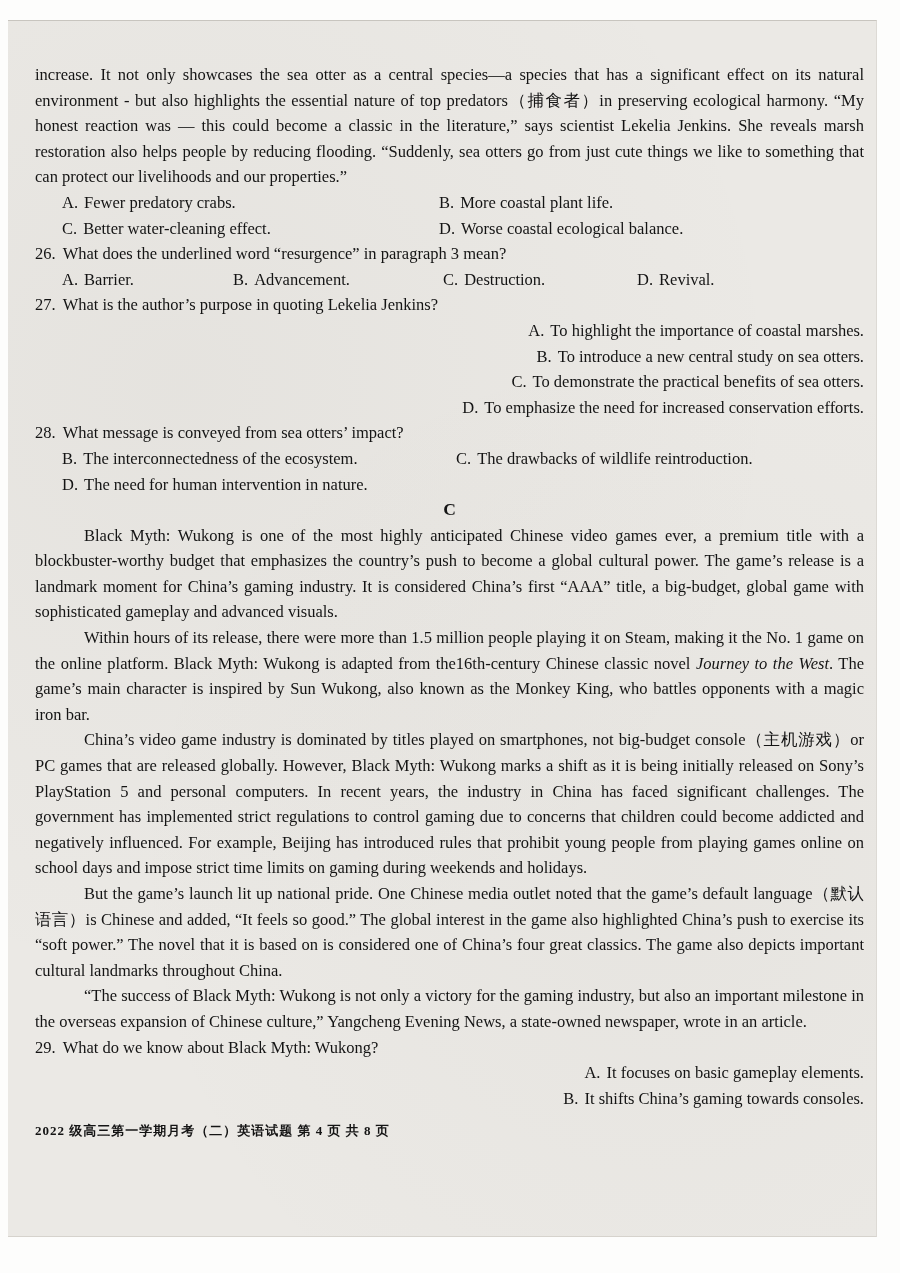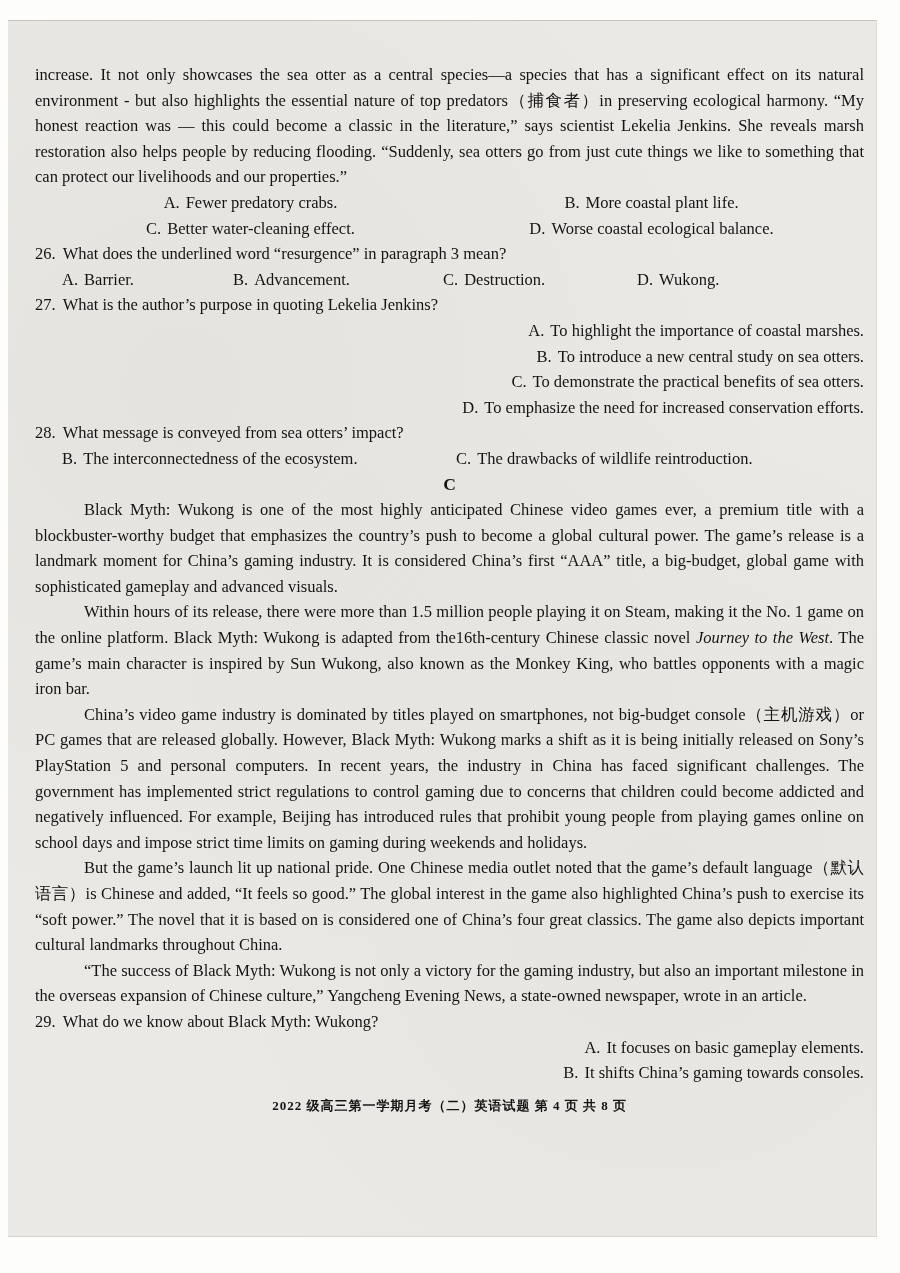--- a/index.html
+++ b/index.html
@@ -29,33 +29,32 @@
     border-right: 1px solid #dddad5;
     padding: 41px 12px 0 27px;
     font-size: 16.5px;
     line-height: 25.6px;
   }
   .para { margin: 0; text-align: justify; }
   .para.indent { text-indent: 49px; }
   .stem { white-space: nowrap; }
   .qnum { margin-right: 7px; }
   .opts { margin-left: 27px; }
-  .grid-q25 { display: grid; grid-template-columns: 377px 1fr; text-align: center; }
+  .grid-q25 { display: grid; grid-template-columns: 377px 1fr; }
   .grid-q26 { display: grid; grid-template-columns: 171px 210px 194px 1fr; }
   .grid-q28 { display: grid; grid-template-columns: 394px 1fr; }
   .opts-stack .opt { display: block; text-align: right; }
   .olabel { margin-right: 6px; }
   .section-heading {
     text-align: center;
     font-weight: bold;
     font-size: 17.5px;
   }
   .italic { font-style: italic; }
   .footer {
-    text-align: center;
     font-size: 13px;
     font-weight: bold;
     margin-top: 7px;
     letter-spacing: 1px;
   }
 </style>
 </head>
 <body>
 
 <div class="canvas">
@@ -71,39 +70,40 @@
         <div class="opt"><span class="olabel">D.</span><span>Worse coastal ecological balance.</span></div>
       </div>
     </div>
 
     <div class="question">
       <div class="stem"><span class="qnum">26.</span><span>What does the underlined word “resurgence” in paragraph 3 mean?</span></div>
       <div class="opts grid-q26">
         <div class="opt"><span class="olabel">A.</span><span>Barrier.</span></div>
         <div class="opt"><span class="olabel">B.</span><span>Advancement.</span></div>
         <div class="opt"><span class="olabel">C.</span><span>Destruction.</span></div>
-        <div class="opt"><span class="olabel">D.</span><span>Wukong.</span></div>
+        <div class="opt"><span class="olabel">D.</span><span>Revival.</span></div>
       </div>
     </div>
 
     <div class="question">
       <div class="stem"><span class="qnum">27.</span><span>What is the author’s purpose in quoting Lekelia Jenkins?</span></div>
       <div class="opts opts-stack">
         <div class="opt"><span class="olabel">A.</span><span>To highlight the importance of coastal marshes.</span></div>
         <div class="opt"><span class="olabel">B.</span><span>To introduce a new central study on sea otters.</span></div>
         <div class="opt"><span class="olabel">C.</span><span>To demonstrate the practical benefits of sea otters.</span></div>
         <div class="opt"><span class="olabel">D.</span><span>To emphasize the need for increased conservation efforts.</span></div>
       </div>
     </div>
 
     <div class="question">
       <div class="stem"><span class="qnum">28.</span><span>What message is conveyed from sea otters’ impact?</span></div>
       <div class="opts grid-q28">
         <div class="opt"><span class="olabel">B.</span><span>The interconnectedness of the ecosystem.</span></div>
         <div class="opt"><span class="olabel">C.</span><span>The drawbacks of wildlife reintroduction.</span></div>
+        <div class="opt"><span class="olabel">D.</span><span>The need for human intervention in nature.</span></div>
       </div>
     </div>
 
     <div class="section-heading">C</div>
 
     <p class="para indent">Black Myth: Wukong is one of the most highly anticipated Chinese video games ever, a premium title with a blockbuster-worthy budget that emphasizes the country’s push to become a global cultural power. The game’s release is a landmark moment for China’s gaming industry. It is considered China’s first “AAA” title, a big-budget, global game with sophisticated gameplay and advanced visuals.</p>
 
     <p class="para indent"><span>Within hours of its release, there were more than 1.5 million people playing it on Steam, making it the No. 1 game on the online platform. Black Myth: Wukong is adapted from the16th-century Chinese classic novel </span><span class="italic">Journey to the West</span><span>. The game’s main character is inspired by Sun Wukong, also known as the Monkey King, who battles opponents with a magic iron bar.</span></p>
 
     <p class="para indent">China’s video game industry is dominated by titles played on smartphones, not big-budget console（主机游戏）or PC games that are released globally. However, Black Myth: Wukong marks a shift as it is being initially released on Sony’s PlayStation 5 and personal computers. In recent years, the industry in China has faced significant challenges. The government has implemented strict regulations to control gaming due to concerns that children could become addicted and negatively influenced. For example, Beijing has introduced rules that prohibit young people from playing games online on school days and impose strict time limits on gaming during weekends and holidays.</p>

